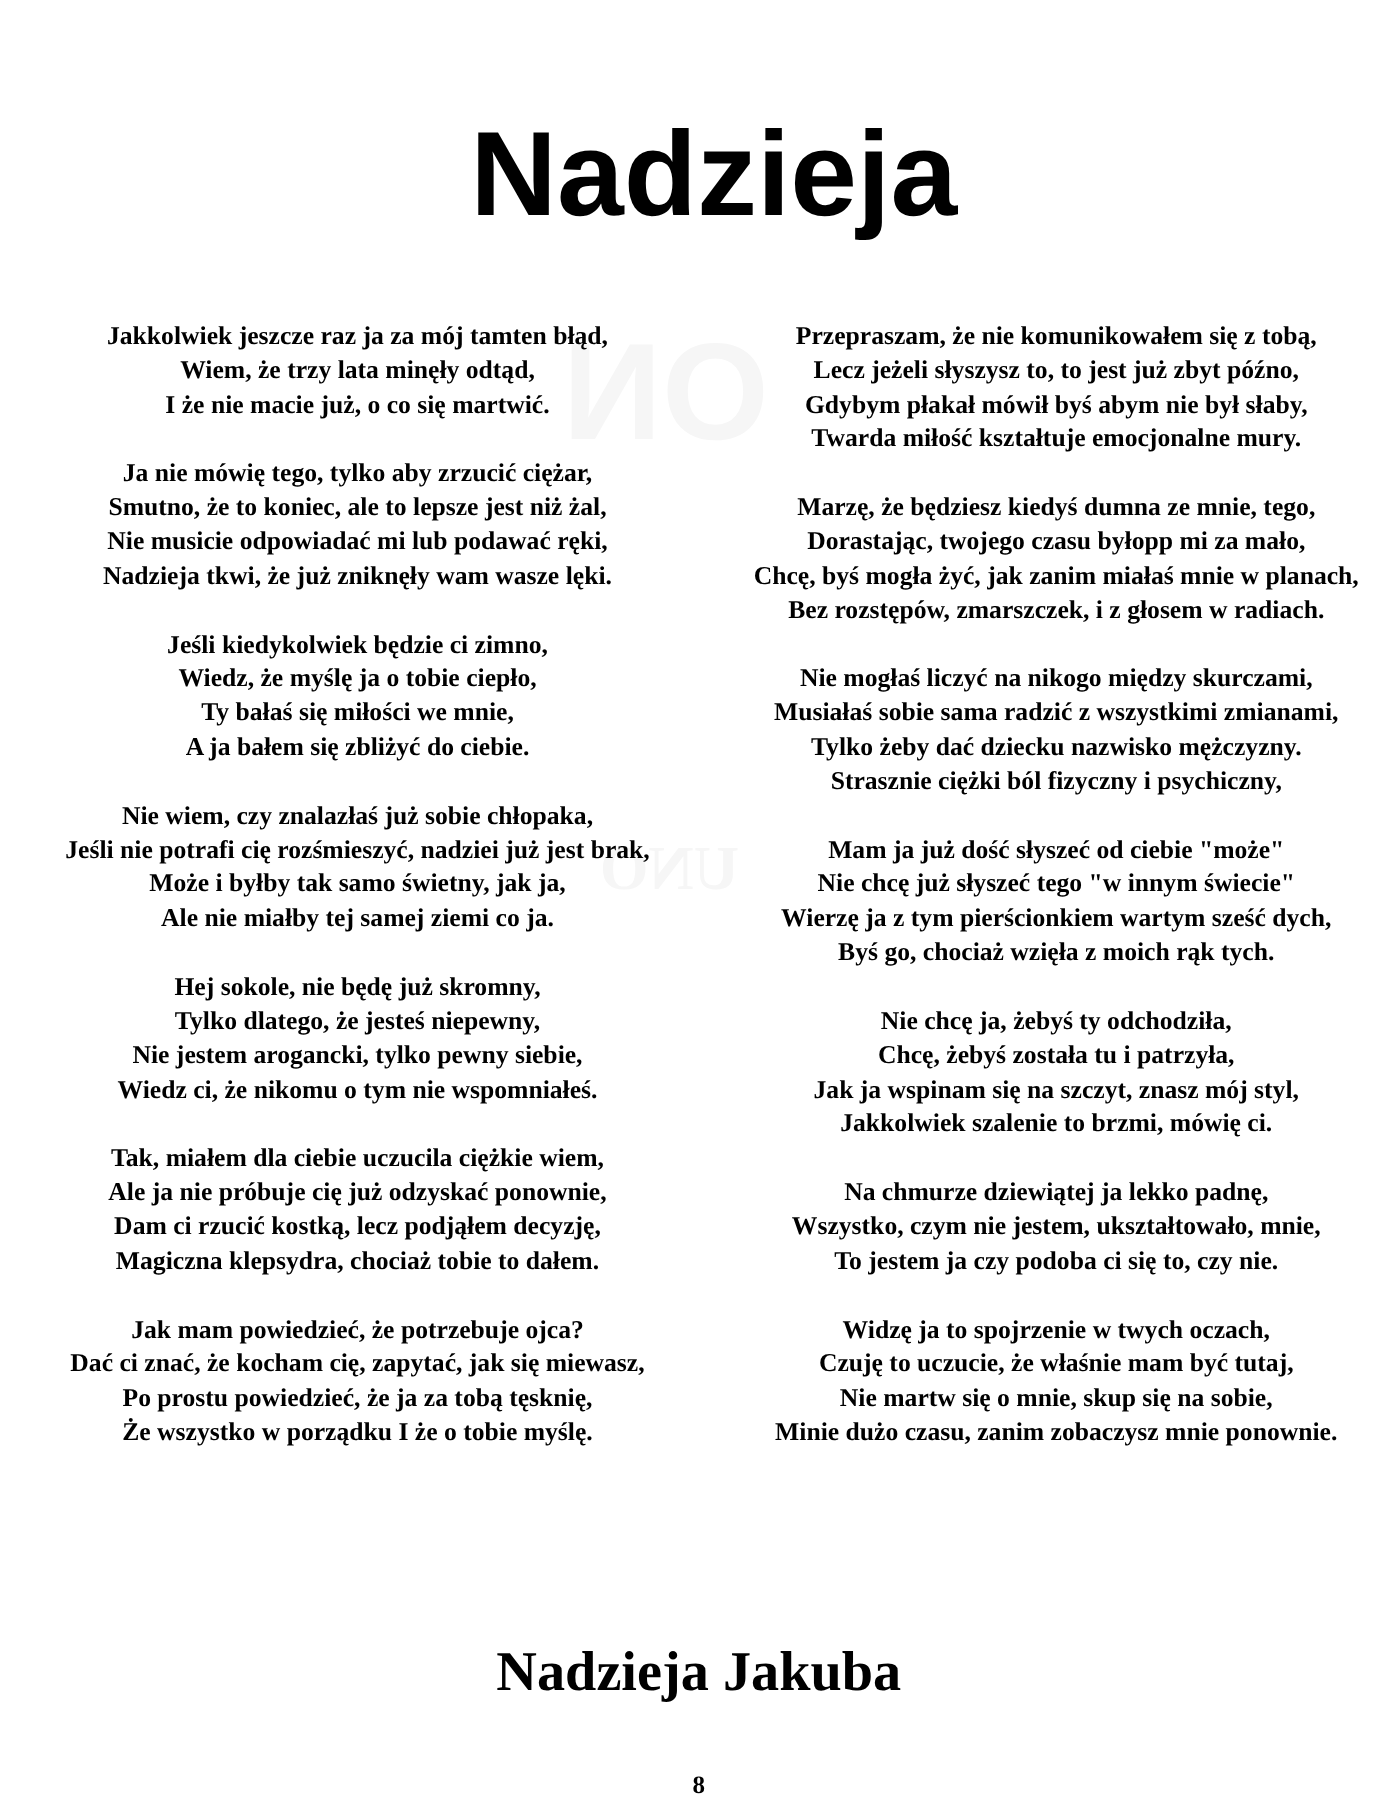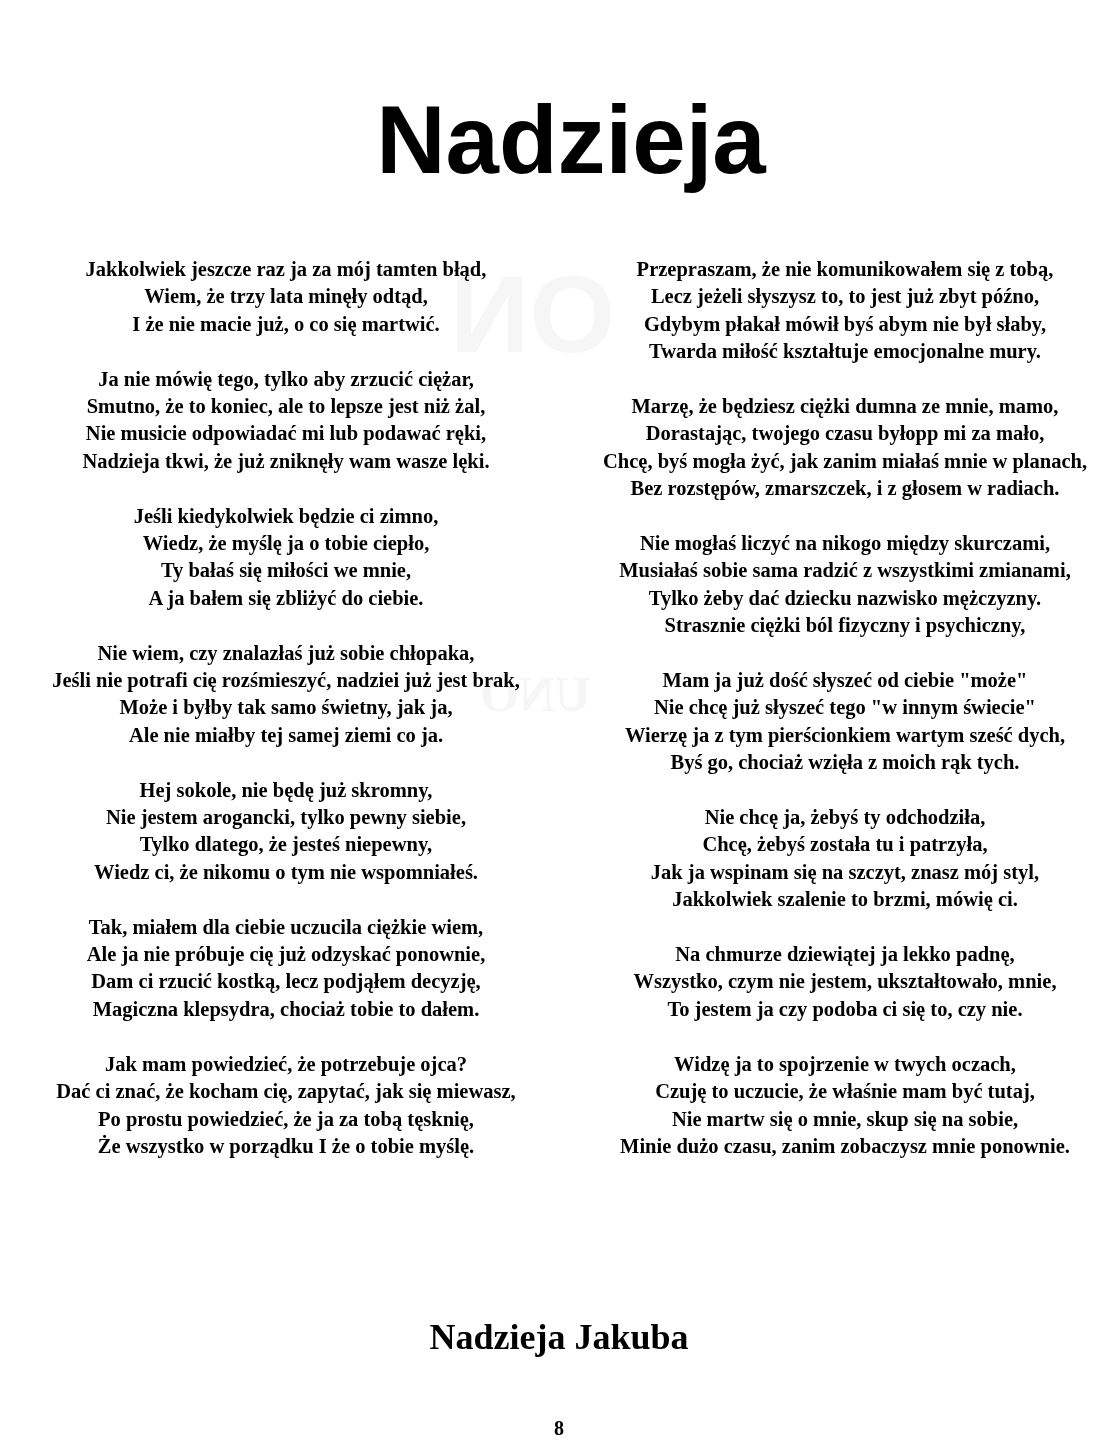--- a/index.html
+++ b/index.html
@@ -59,21 +59,21 @@
     .stanza:last-child { margin-bottom: 0; text-align: center; }
     .line { display: block; white-space: nowrap; }
     .author {
       position: absolute;
       top: 1312px;
       left: 0;
       width: 1118px;
       text-align: center;
       font-family: "Liberation Serif", serif;
       font-weight: bold;
-      font-size: 36px;
+      font-size: 45px;
       line-height: 50px;
       margin: 0;
     }
     .page-number {
       position: absolute;
       top: 1416px;
       left: 0;
       width: 1118px;
       text-align: center;
       font-family: "Liberation Serif", serif;
@@ -110,22 +110,22 @@
       <span class="line">A ja bałem się zbliżyć do ciebie.</span>
     </p>
     <p class="stanza">
       <span class="line">Nie wiem, czy znalazłaś już sobie chłopaka,</span>
       <span class="line">Jeśli nie potrafi cię rozśmieszyć, nadziei już jest brak,</span>
       <span class="line">Może i byłby tak samo świetny, jak ja,</span>
       <span class="line">Ale nie miałby tej samej ziemi co ja.</span>
     </p>
     <p class="stanza">
       <span class="line">Hej sokole, nie będę już skromny,</span>
+      <span class="line">Tylko dlatego, że jesteś niepewny,</span>
       <span class="line">Nie jestem arogancki, tylko pewny siebie,</span>
-      <span class="line">Tylko dlatego, że jesteś niepewny,</span>
       <span class="line">Wiedz ci, że nikomu o tym nie wspomniałeś.</span>
     </p>
     <p class="stanza">
       <span class="line">Tak, miałem dla ciebie uczucila ciężkie wiem,</span>
       <span class="line">Ale ja nie próbuje cię już odzyskać ponownie,</span>
       <span class="line">Dam ci rzucić kostką, lecz podjąłem decyzję,</span>
       <span class="line">Magiczna klepsydra, chociaż tobie to dałem.</span>
     </p>
     <p class="stanza">
       <span class="line">Jak mam powiedzieć, że potrzebuje ojca?</span>
@@ -136,21 +136,21 @@
   </div>
 
   <div class="col col-right">
     <p class="stanza">
       <span class="line">Przepraszam, że nie komunikowałem się z tobą,</span>
       <span class="line">Lecz jeżeli słyszysz to, to jest już zbyt późno,</span>
       <span class="line">Gdybym płakał mówił byś abym nie był słaby,</span>
       <span class="line">Twarda miłość kształtuje emocjonalne mury.</span>
     </p>
     <p class="stanza">
-      <span class="line">Marzę, że będziesz ciężki dumna ze mnie, mamo,</span>
+      <span class="line">Marzę, że będziesz kiedyś dumna ze mnie, tego,</span>
       <span class="line">Dorastając, twojego czasu byłopp mi za mało,</span>
       <span class="line">Chcę, byś mogła żyć, jak zanim miałaś mnie w planach,</span>
       <span class="line">Bez rozstępów, zmarszczek, i z głosem  w radiach.</span>
     </p>
     <p class="stanza">
       <span class="line">Nie mogłaś liczyć na nikogo między skurczami,</span>
       <span class="line">Musiałaś sobie sama radzić z wszystkimi zmianami,</span>
       <span class="line">Tylko żeby dać dziecku nazwisko mężczyzny.</span>
       <span class="line">Strasznie ciężki ból fizyczny i psychiczny,</span>
     </p>

